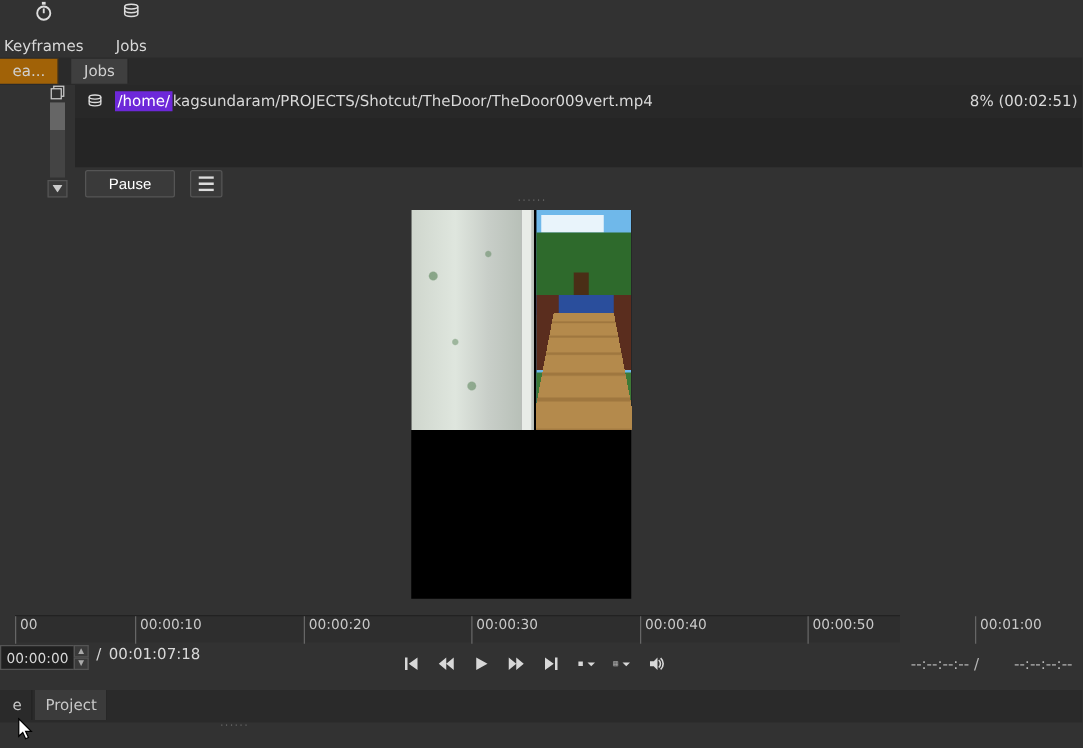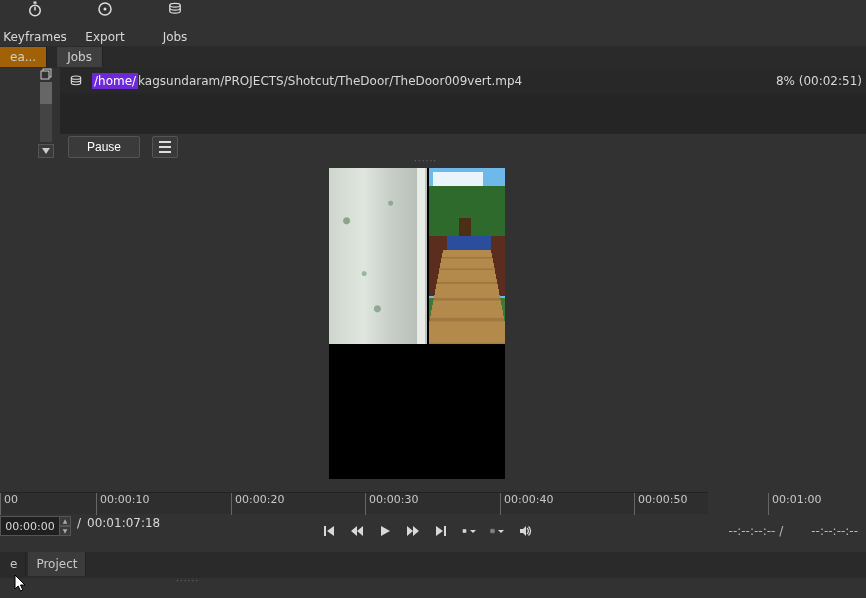--- a/index.html
+++ b/index.html
@@ -137,21 +137,21 @@
     position:absolute;left:14px;top:82px;width:48px;height:94px;
     background:
       repeating-linear-gradient(0deg,#b48a4c 0 12px,#9f773f 12px 14px);
     transform: perspective(140px) rotateX(48deg);
     transform-origin: top center;
   }
   .green-side{position:absolute;left:0;top:130px;width:76px;height:46px;background:#3d7a36;}
 
   
   .ruler {
-    position: absolute; left: 0; top: 492px; width: 708px; height: 22px;
+    position: absolute; left: 12px; top: 492px; width: 708px; height: 22px;
     background: #2e2e2e;
     border-top: 1px solid #222;
   }
   .tickmajor {
     position:absolute; top:0; height:22px; border-left:1px solid #666;
     font-size:11px; color:#c8c8c8; padding-left:3px;
   }
 
   
   .transport {
@@ -202,27 +202,20 @@
 <body>
 
 <div class="menubar">
   <div class="tbtn">
     <svg viewBox="0 0 24 24" width="18" height="18">
         <circle cx="12" cy="14" r="7" fill="none" stroke="#ddd" stroke-width="2"></circle>
         <rect x="10" y="2" width="4" height="3" fill="#ddd"></rect>
         <line x1="12" y1="14" x2="12" y2="9" stroke="#ddd" stroke-width="2"></line>
       </svg>
     <span class="lbl">Keyframes</span>
-  </div>
-  <div class="tbtn">
-    <svg viewBox="0 0 24 24" width="18" height="18">
-        <circle cx="12" cy="12" r="8" fill="none" stroke="#ddd" stroke-width="2"></circle>
-        <circle cx="12" cy="12" r="2" fill="#ddd"></circle>
-      </svg>
-    <span class="lbl">Export</span>
   </div>
   <div class="tbtn">
     <svg viewBox="0 0 24 24" width="18" height="18">
         <ellipse cx="12" cy="7" rx="7" ry="2.5" fill="none" stroke="#ddd" stroke-width="1.6"></ellipse>
         <path d="M5 7v4c0 1.4 3.1 2.5 7 2.5s7-1.1 7-2.5V7" fill="none" stroke="#ddd" stroke-width="1.6"></path>
         <path d="M5 11v4c0 1.4 3.1 2.5 7 2.5s7-1.1 7-2.5v-4" fill="none" stroke="#ddd" stroke-width="1.6"></path>
       </svg>
     <span class="lbl">Jobs</span>
   </div>
 </div>

